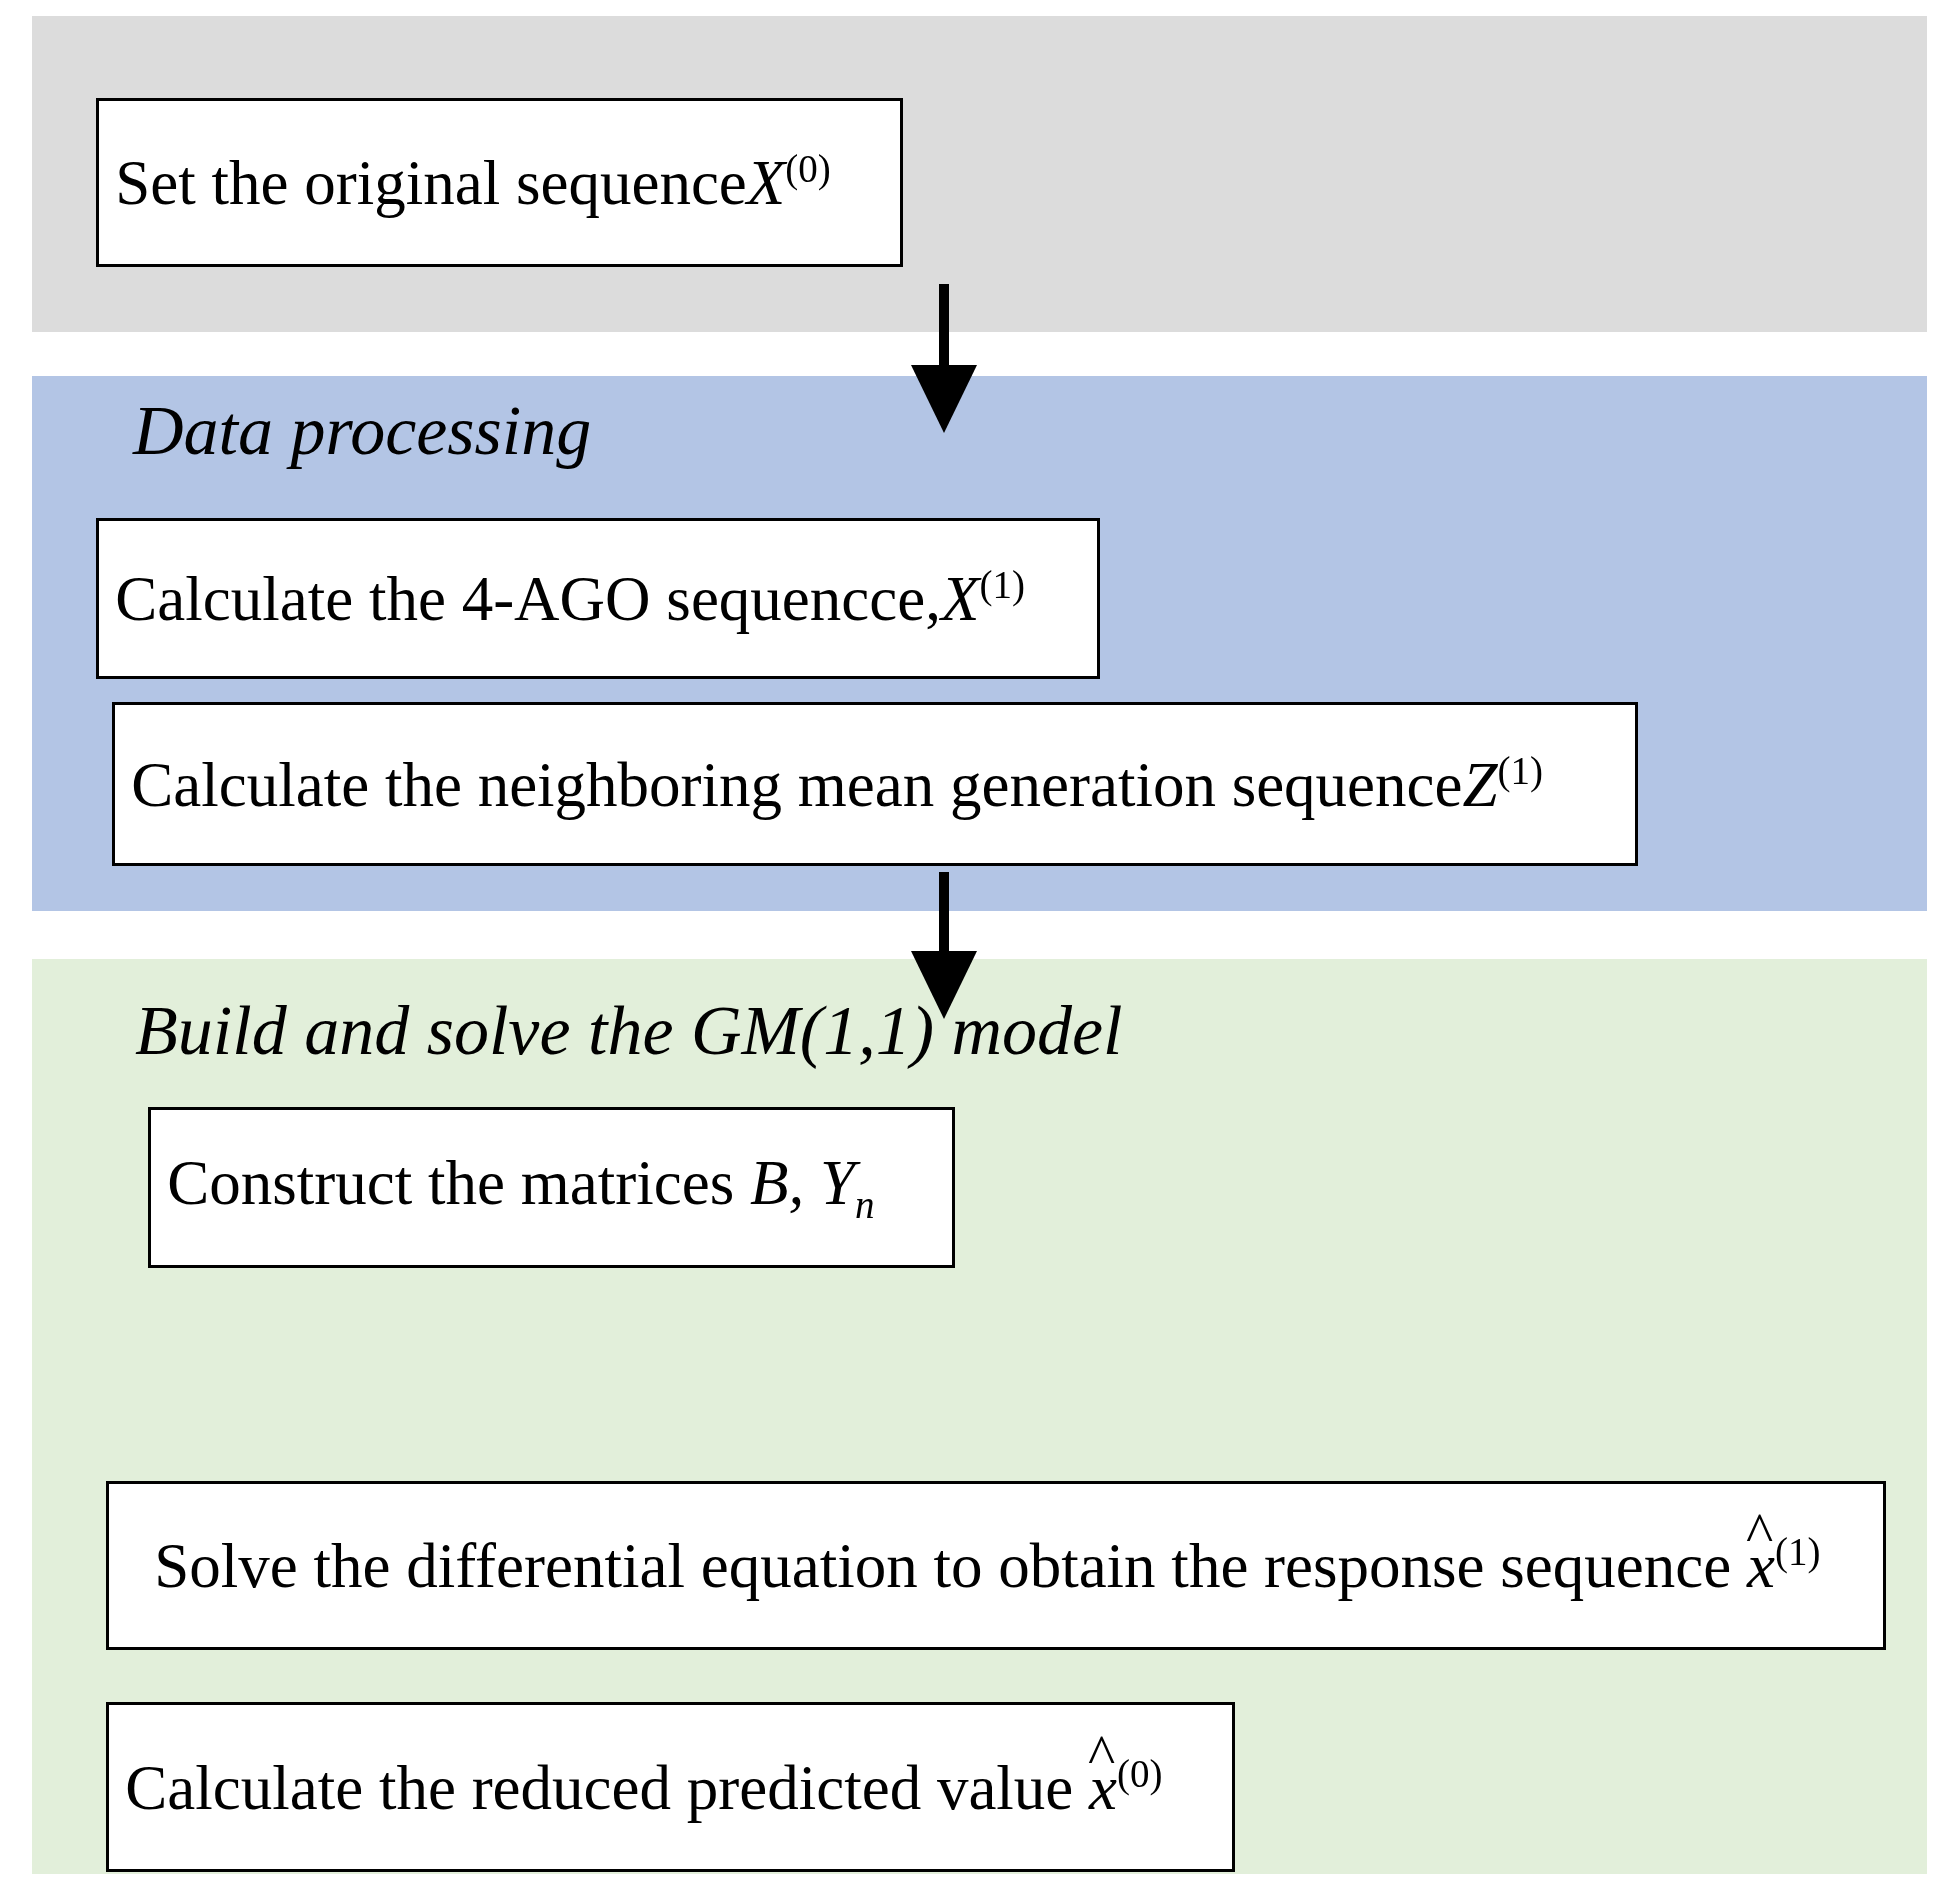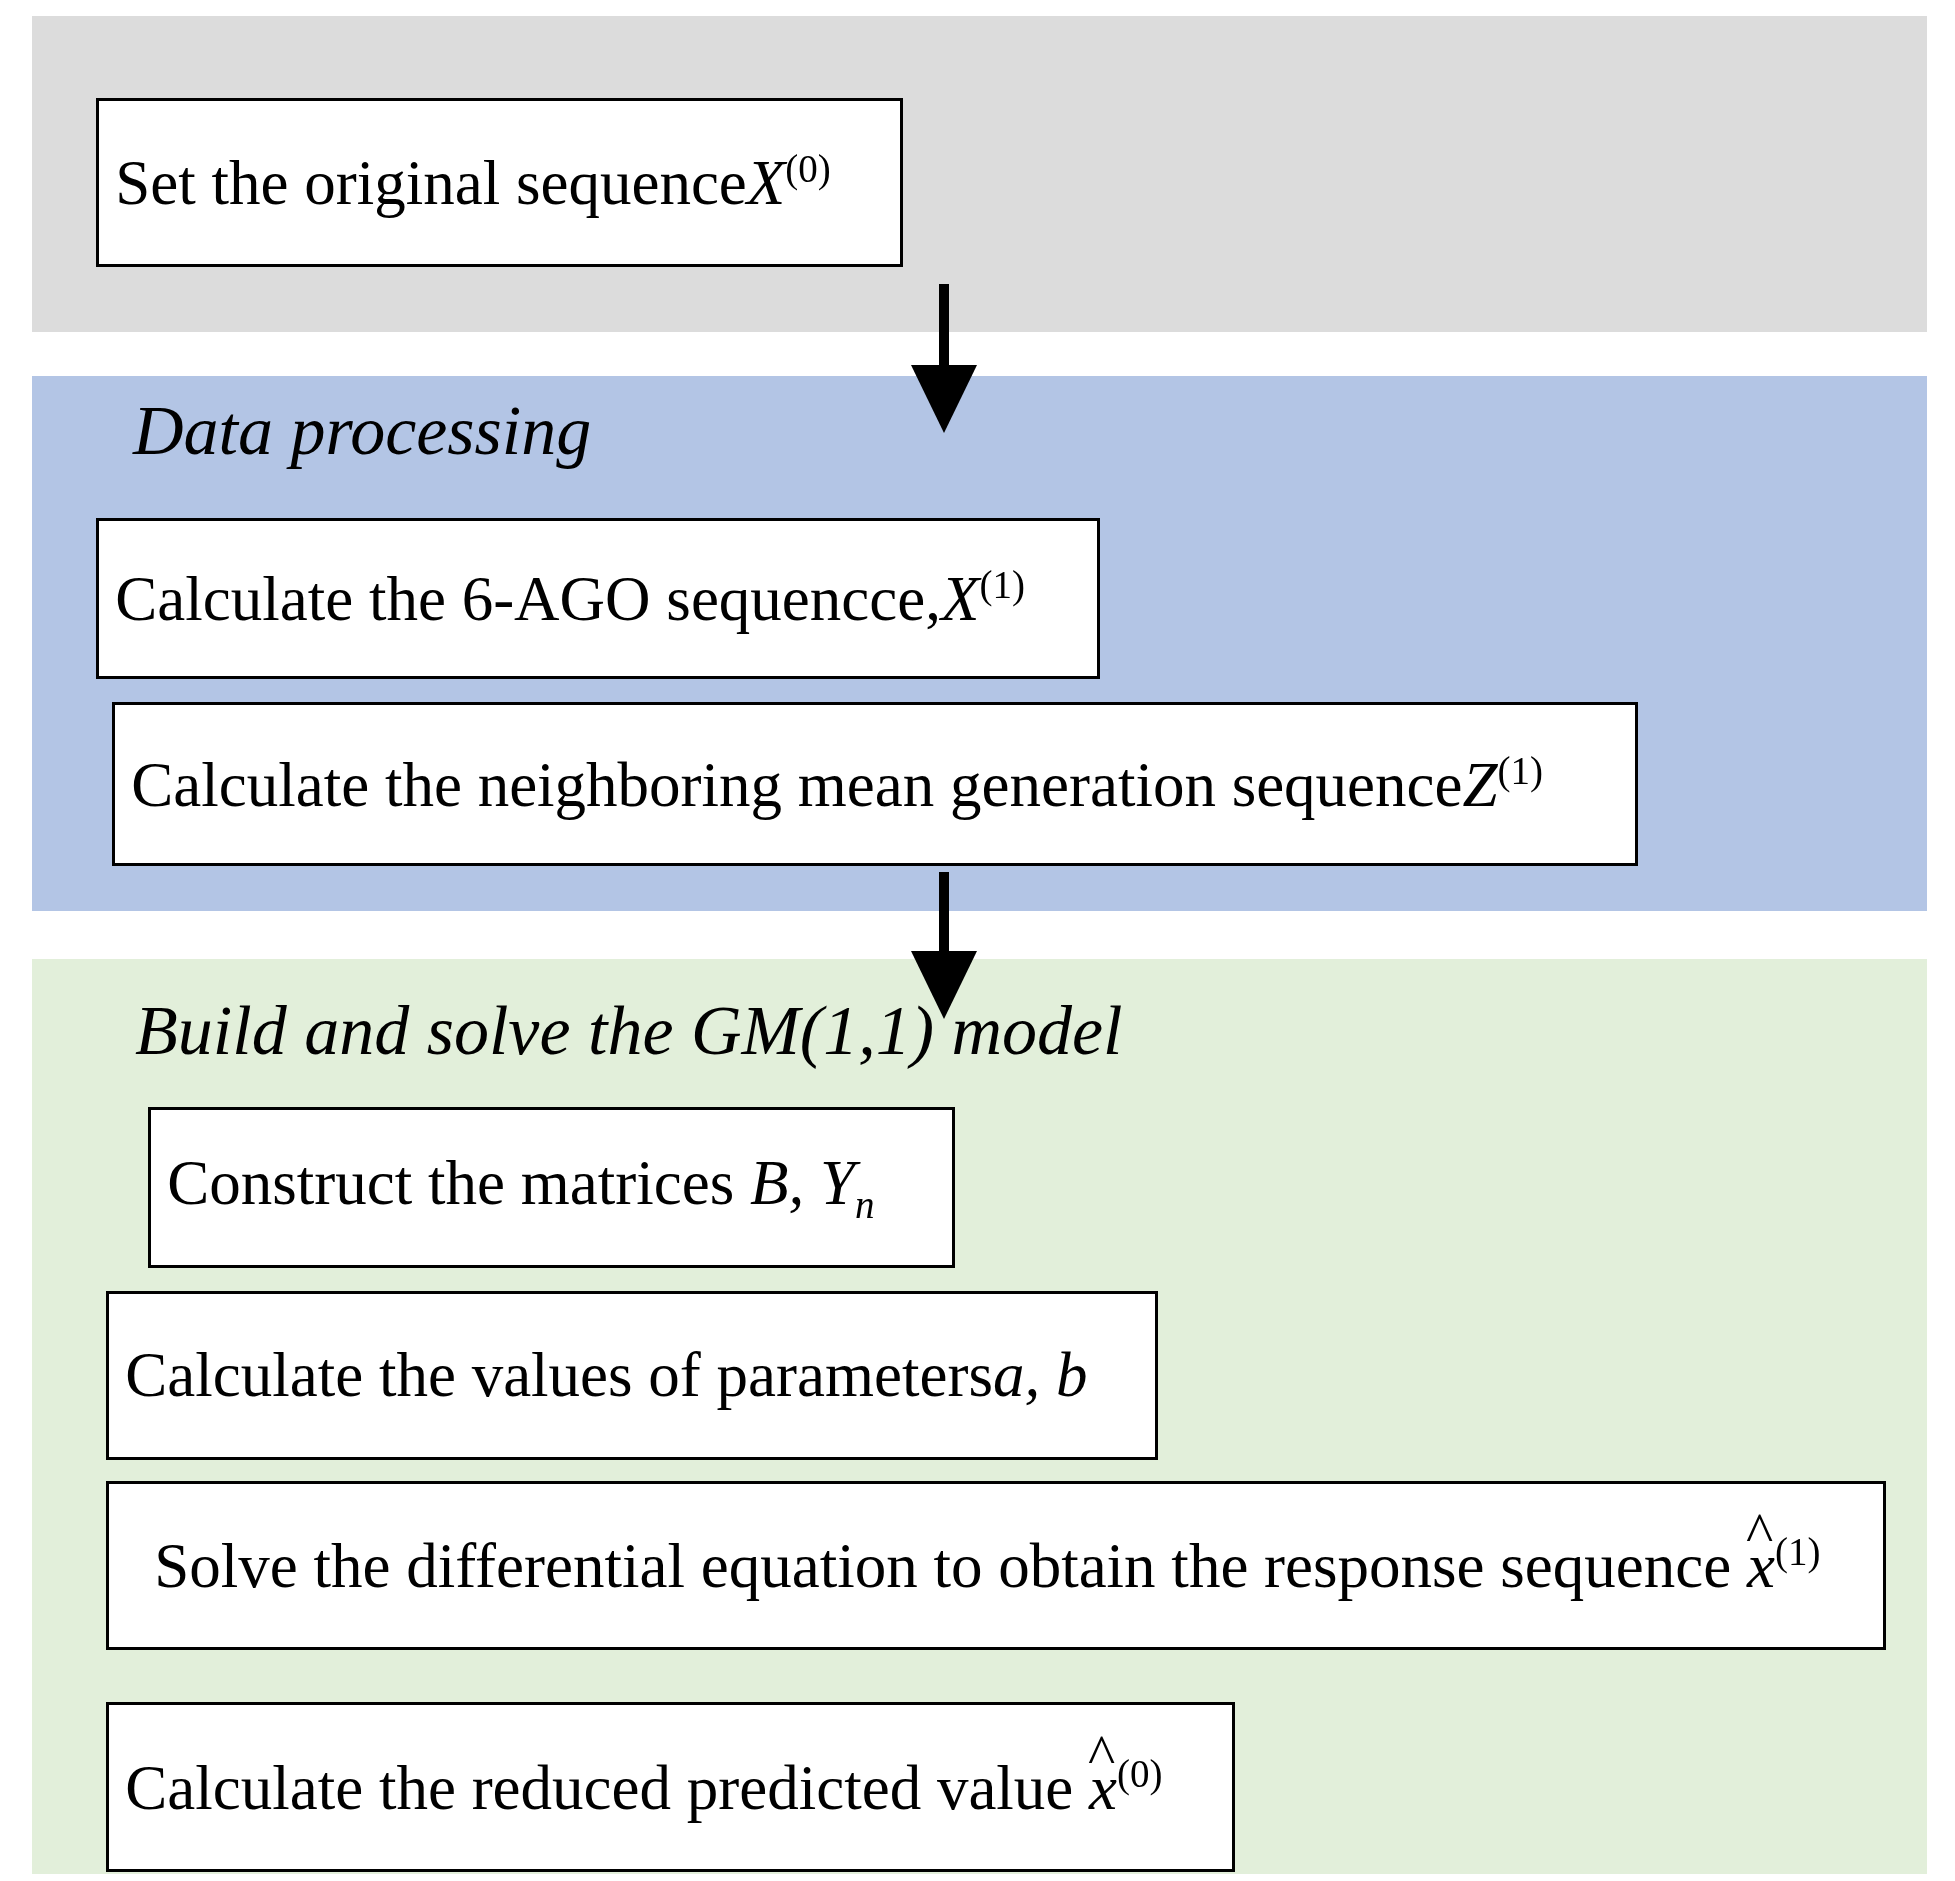--- a/index.html
+++ b/index.html
@@ -147,39 +147,36 @@
   <div class="pbox" id="box-original">
     <span class="ptext"><span>Set the original sequence</span><span class="mathvar">X</span><span class="sup">(0)</span></span>
   </div>
 
   <div class="arrow" id="arrow-1">
     <div class="shaft"></div>
     <div class="head"></div>
   </div>
 
   <div class="pbox" id="box-ago">
-    <span class="ptext"><span>Calculate the 6-AGO sequencce,</span><span class="mathvar">X</span><span class="sup">(1)</span></span>
+    <span class="ptext"><span>Calculate the 4-AGO sequencce,</span><span class="mathvar">X</span><span class="sup">(1)</span></span>
   </div>
 
   <div class="pbox" id="box-znn">
     <span class="ptext"><span>Calculate the neighboring mean generation sequence</span><span class="mathvar">Z</span><span class="sup">(1)</span></span>
   </div>
 
   <div class="arrow" id="arrow-2">
     <div class="shaft"></div>
     <div class="head"></div>
   </div>
 
   <div class="pbox" id="box-matrices">
     <span class="ptext"><span>Construct the matrices</span>&nbsp;<span class="mathvar">B, Y</span><span class="sub">n</span></span>
   </div>
 
-  <div class="pbox" id="box-params">
-    <span class="ptext"><span>Calculate the values of parameters</span><span class="mathvar">a, b</span></span>
-  </div>
 
   <div class="pbox" id="box-diffeq">
     <span class="ptext"><span>Solve the differential equation to obtain the response sequence</span>&nbsp;<span class="hatwrap"><span class="hat">^</span><span>x</span></span><span class="sup">(1)</span></span>
   </div>
 
   <div class="pbox" id="box-reduced">
     <span class="ptext"><span>Calculate the reduced predicted value</span>&nbsp;<span class="hatwrap"><span class="hat">^</span><span>x</span></span><span class="sup">(0)</span></span>
   </div>
 
 </div>

